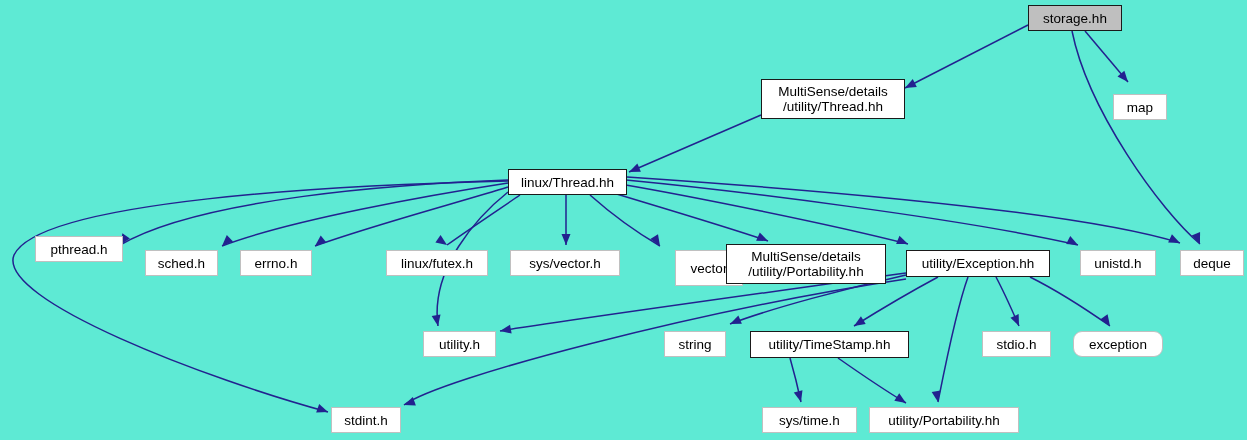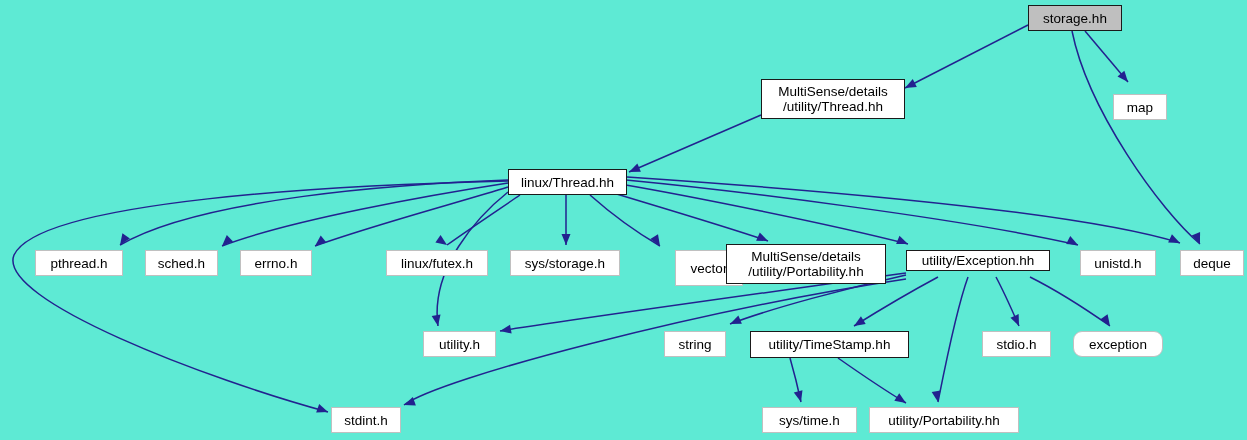--- a/index.html
+++ b/index.html
@@ -115,29 +115,29 @@
         <polygon points="0,0 -11,-4.5 -11,4.5" class="arrow-head" transform="translate(801,402) rotate(75)"></polygon>
         <polygon points="0,0 -11,-4.5 -11,4.5" class="arrow-head" transform="translate(906,403) rotate(33)"></polygon>
       </g>
   </svg>
   <div id="nodes-layer">
       <div class="node-box root" style="left: 1028px; top: 5px; width: 94px; height: 26px;"><span>storage.hh</span></div>
       <div class="node-box local" style="left: 761px; top: 79px; width: 144px; height: 40px;"><span>MultiSense/details
 /utility/Thread.hh</span></div>
       <div class="node-box system" style="left: 1113px; top: 94px; width: 54px; height: 26px;"><span>map</span></div>
       <div class="node-box local" style="left: 508px; top: 169px; width: 119px; height: 26px;"><span>linux/Thread.hh</span></div>
-      <div class="node-box system" style="left: 35px; top: 250px; width: 88px; height: 26px;"><span>pthread.h</span></div>
+      <div class="node-box system" style="left: 35px; top: 236px; width: 88px; height: 26px;"><span>pthread.h</span></div>
       <div class="node-box system" style="left: 145px; top: 250px; width: 73px; height: 26px;"><span>sched.h</span></div>
       <div class="node-box system" style="left: 240px; top: 250px; width: 72px; height: 26px;"><span>errno.h</span></div>
       <div class="node-box system" style="left: 386px; top: 250px; width: 102px; height: 26px;"><span>linux/futex.h</span></div>
-      <div class="node-box system" style="left: 510px; top: 250px; width: 110px; height: 26px;"><span>sys/storage.h</span></div>
+      <div class="node-box system" style="left: 510px; top: 250px; width: 110px; height: 26px;"><span>sys/vector.h</span></div>
       <div class="node-box system" style="left: 675px; top: 250px; width: 68px; height: 36px;"><span>vector</span></div>
       <div class="node-box local" style="left: 726px; top: 244px; width: 160px; height: 40px;"><span>MultiSense/details
 /utility/Portability.hh</span></div>
-      <div class="node-box local" style="left: 906px; top: 250px; width: 144px; height: 21px;"><span>utility/Exception.hh</span></div>
+      <div class="node-box local" style="left: 906px; top: 250px; width: 144px; height: 27px;"><span>utility/Exception.hh</span></div>
       <div class="node-box system" style="left: 1080px; top: 250px; width: 76px; height: 26px;"><span>unistd.h</span></div>
       <div class="node-box system" style="left: 1180px; top: 250px; width: 64px; height: 26px;"><span>deque</span></div>
       <div class="node-box system" style="left: 423px; top: 331px; width: 73px; height: 26px;"><span>utility.h</span></div>
       <div class="node-box system" style="left: 664px; top: 331px; width: 62px; height: 26px;"><span>string</span></div>
       <div class="node-box local" style="left: 750px; top: 331px; width: 159px; height: 27px;"><span>utility/TimeStamp.hh</span></div>
       <div class="node-box system" style="left: 982px; top: 331px; width: 69px; height: 26px;"><span>stdio.h</span></div>
       <div class="node-box system" style="left: 1073px; top: 331px; width: 90px; height: 26px; border-radius: 9px;"><span>exception</span></div>
       <div class="node-box system" style="left: 331px; top: 407px; width: 70px; height: 26px;"><span>stdint.h</span></div>
       <div class="node-box system" style="left: 753px; top: 407px; width: 95px; height: 26px; margin-left: 9px;"><span>sys/time.h</span></div>
       <div class="node-box system" style="left: 869px; top: 407px; width: 150px; height: 26px;"><span>utility/Portability.hh</span></div>

